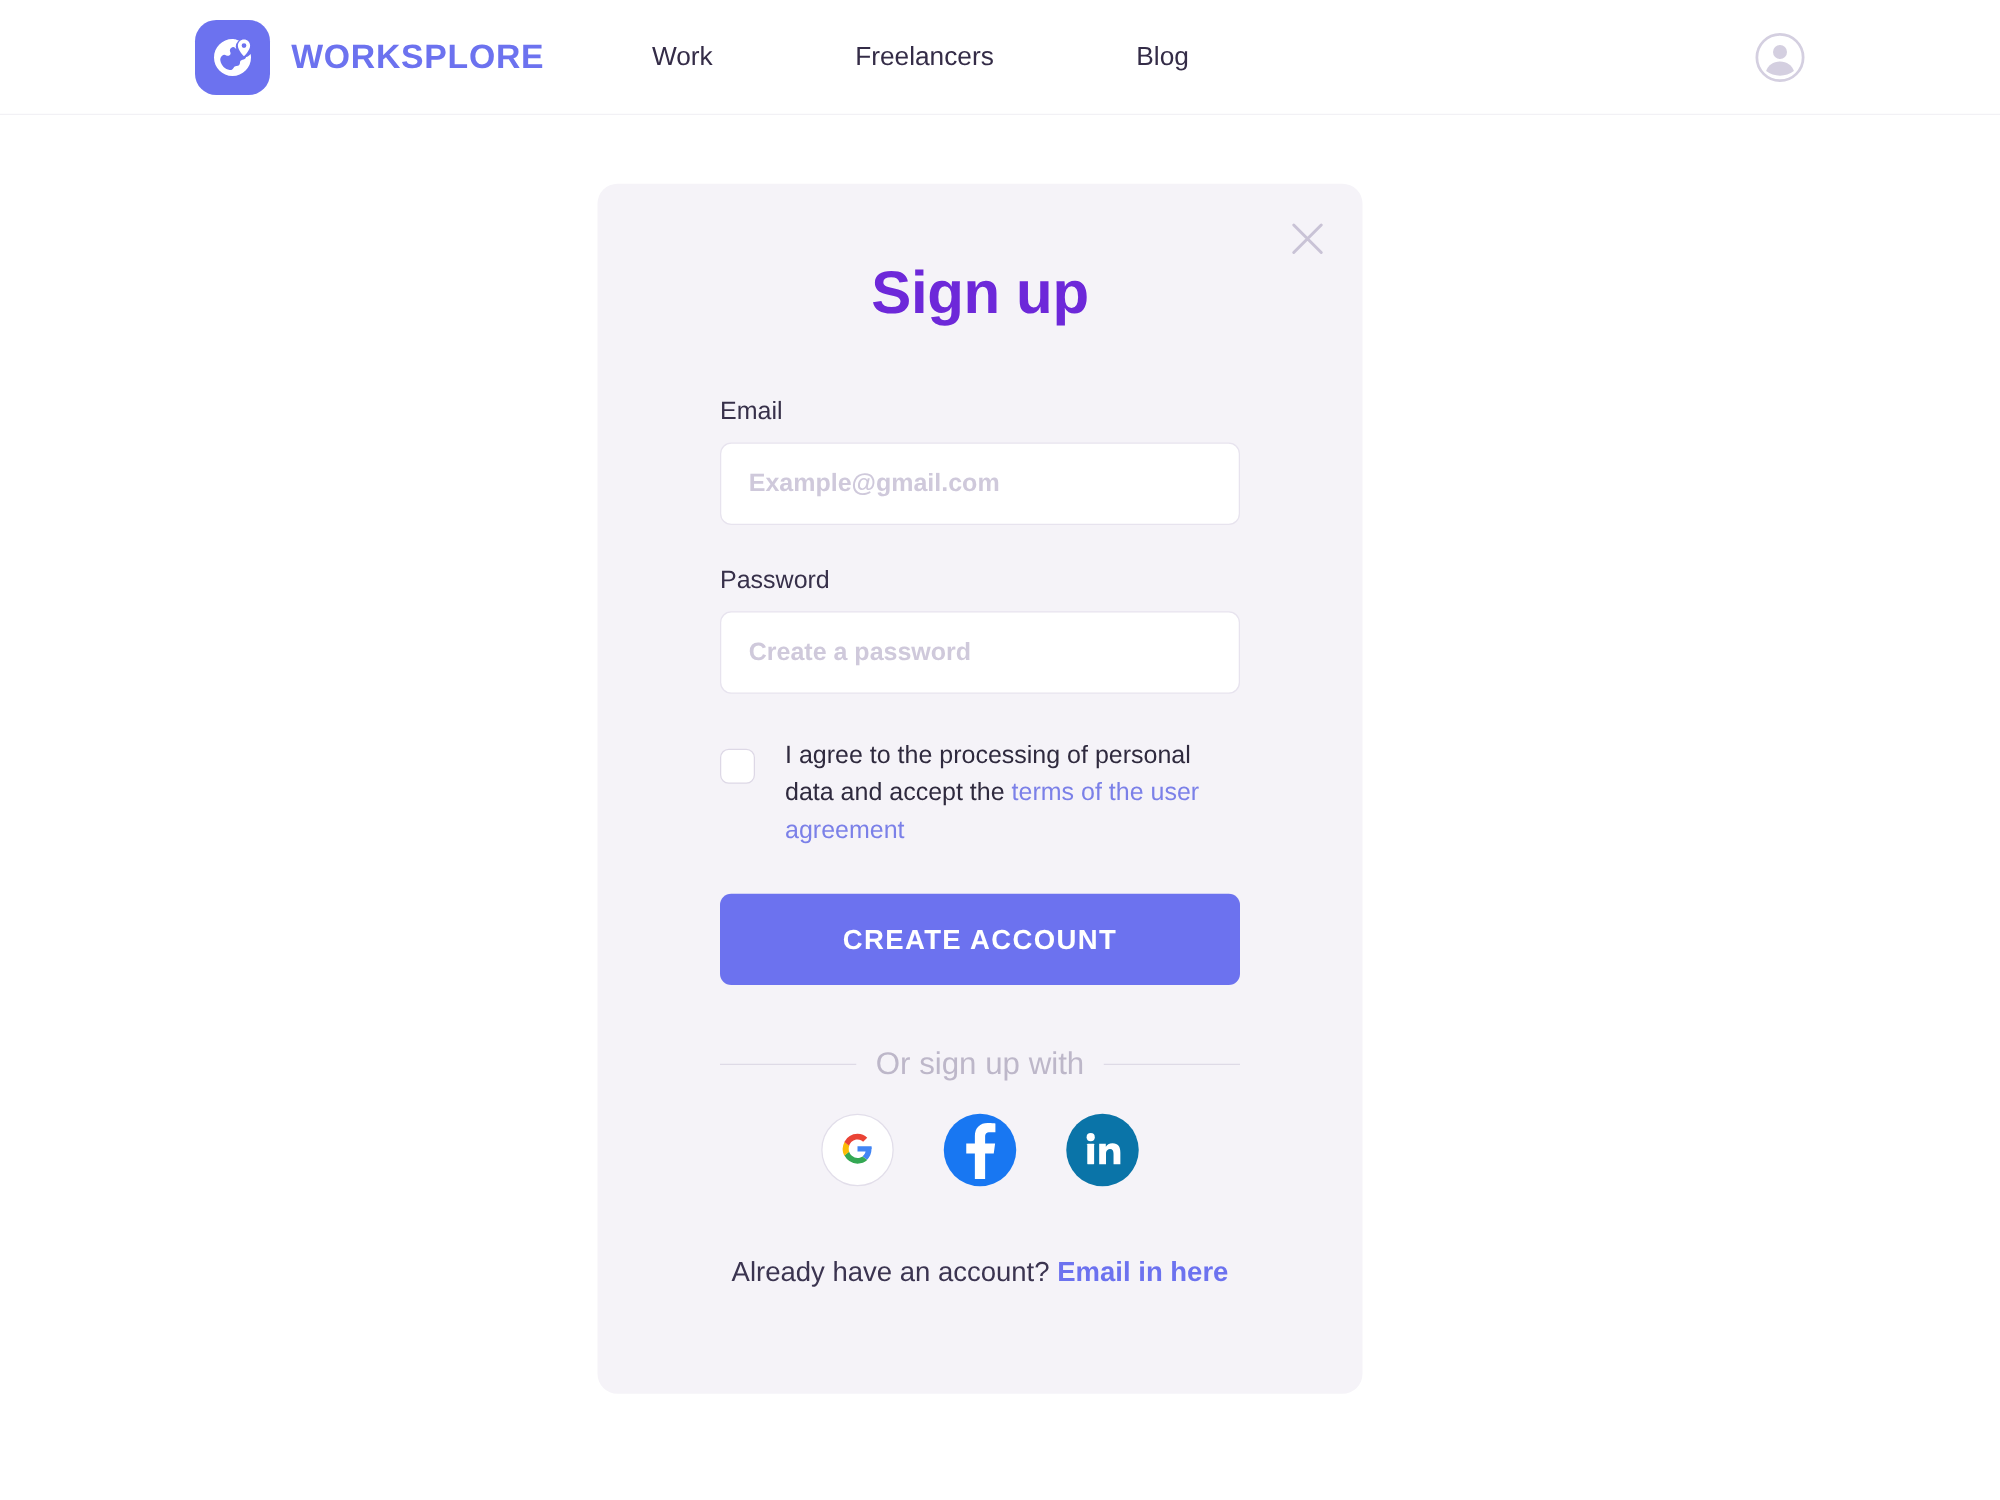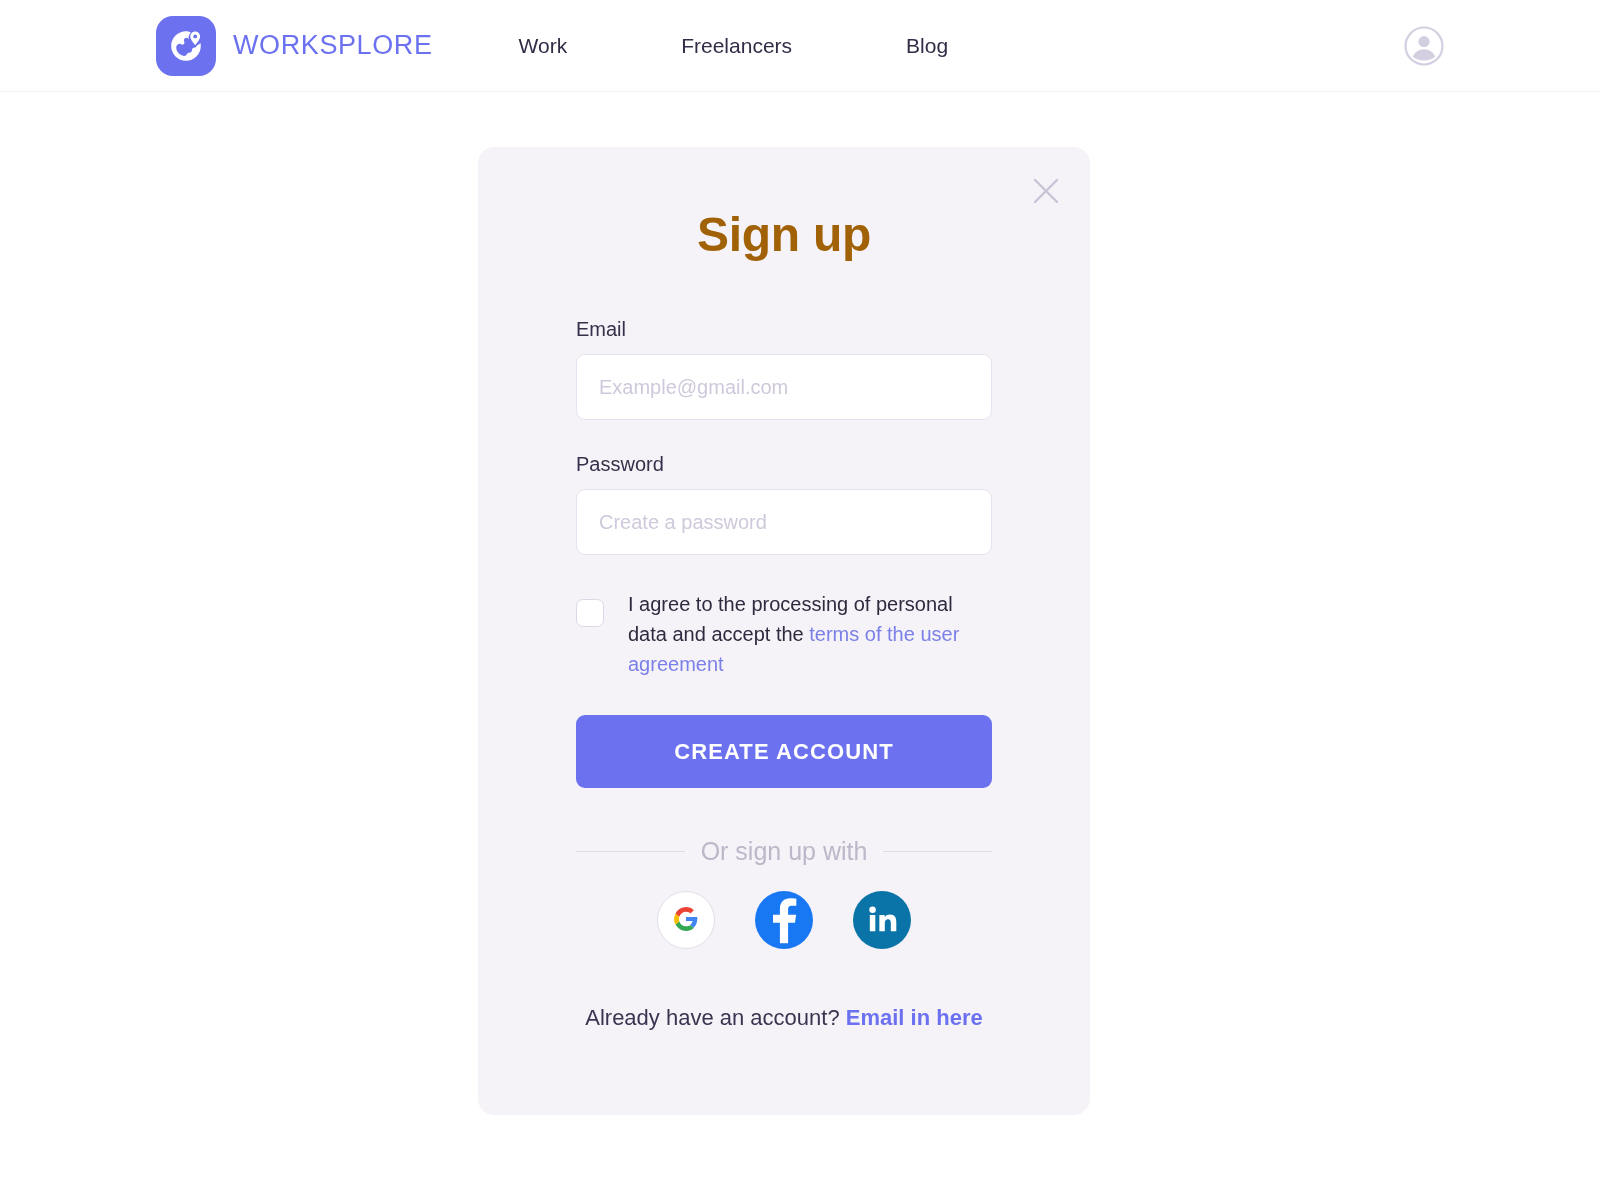--- a/index.html
+++ b/index.html
@@ -32,21 +32,21 @@
     height: 60px;
     border-radius: 17px;
     background: #6C72EF;
     display: flex;
     align-items: center;
     justify-content: center;
     flex: none;
   }
   .brand-name {
     font-size: 27px;
-    font-weight: normal;
+    font-weight: bold;
     letter-spacing: 0.6px;
     color: #6C72EF;
     white-space: nowrap;
   }
 
   .nav {
     display: flex;
     align-items: center;
     margin-left: 86px;
     gap: 16px;
@@ -100,21 +100,21 @@
     justify-content: center;
     cursor: pointer;
     border: none;
     background: transparent;
   }
 
   .card-title {
     text-align: center;
     font-size: 48px;
     font-weight: bold;
-    color: #a16207;
+    color: #6d28d9;
     letter-spacing: -0.3px;
     margin-top: 60px;
   }
 
   .form {
     margin: 0 98px;
   }
 
   .field { margin-top: 0; }
   .field.email-field { margin-top: 56px; }
@@ -132,20 +132,21 @@
     width: 416px;
     height: 66px;
     background: #ffffff;
     border: 1px solid #E7E3EE;
     border-radius: 9px;
     padding: 0 22px;
     font-size: 20px;
     font-family: "Liberation Sans", sans-serif;
     color: #37304A;
     outline: none;
+    font-weight: bold;
   }
   .text-input::placeholder {
     color: #CFC9DB;
   }
 
   
   .consent {
     display: flex;
     align-items: flex-start;
     margin-top: 34px;

